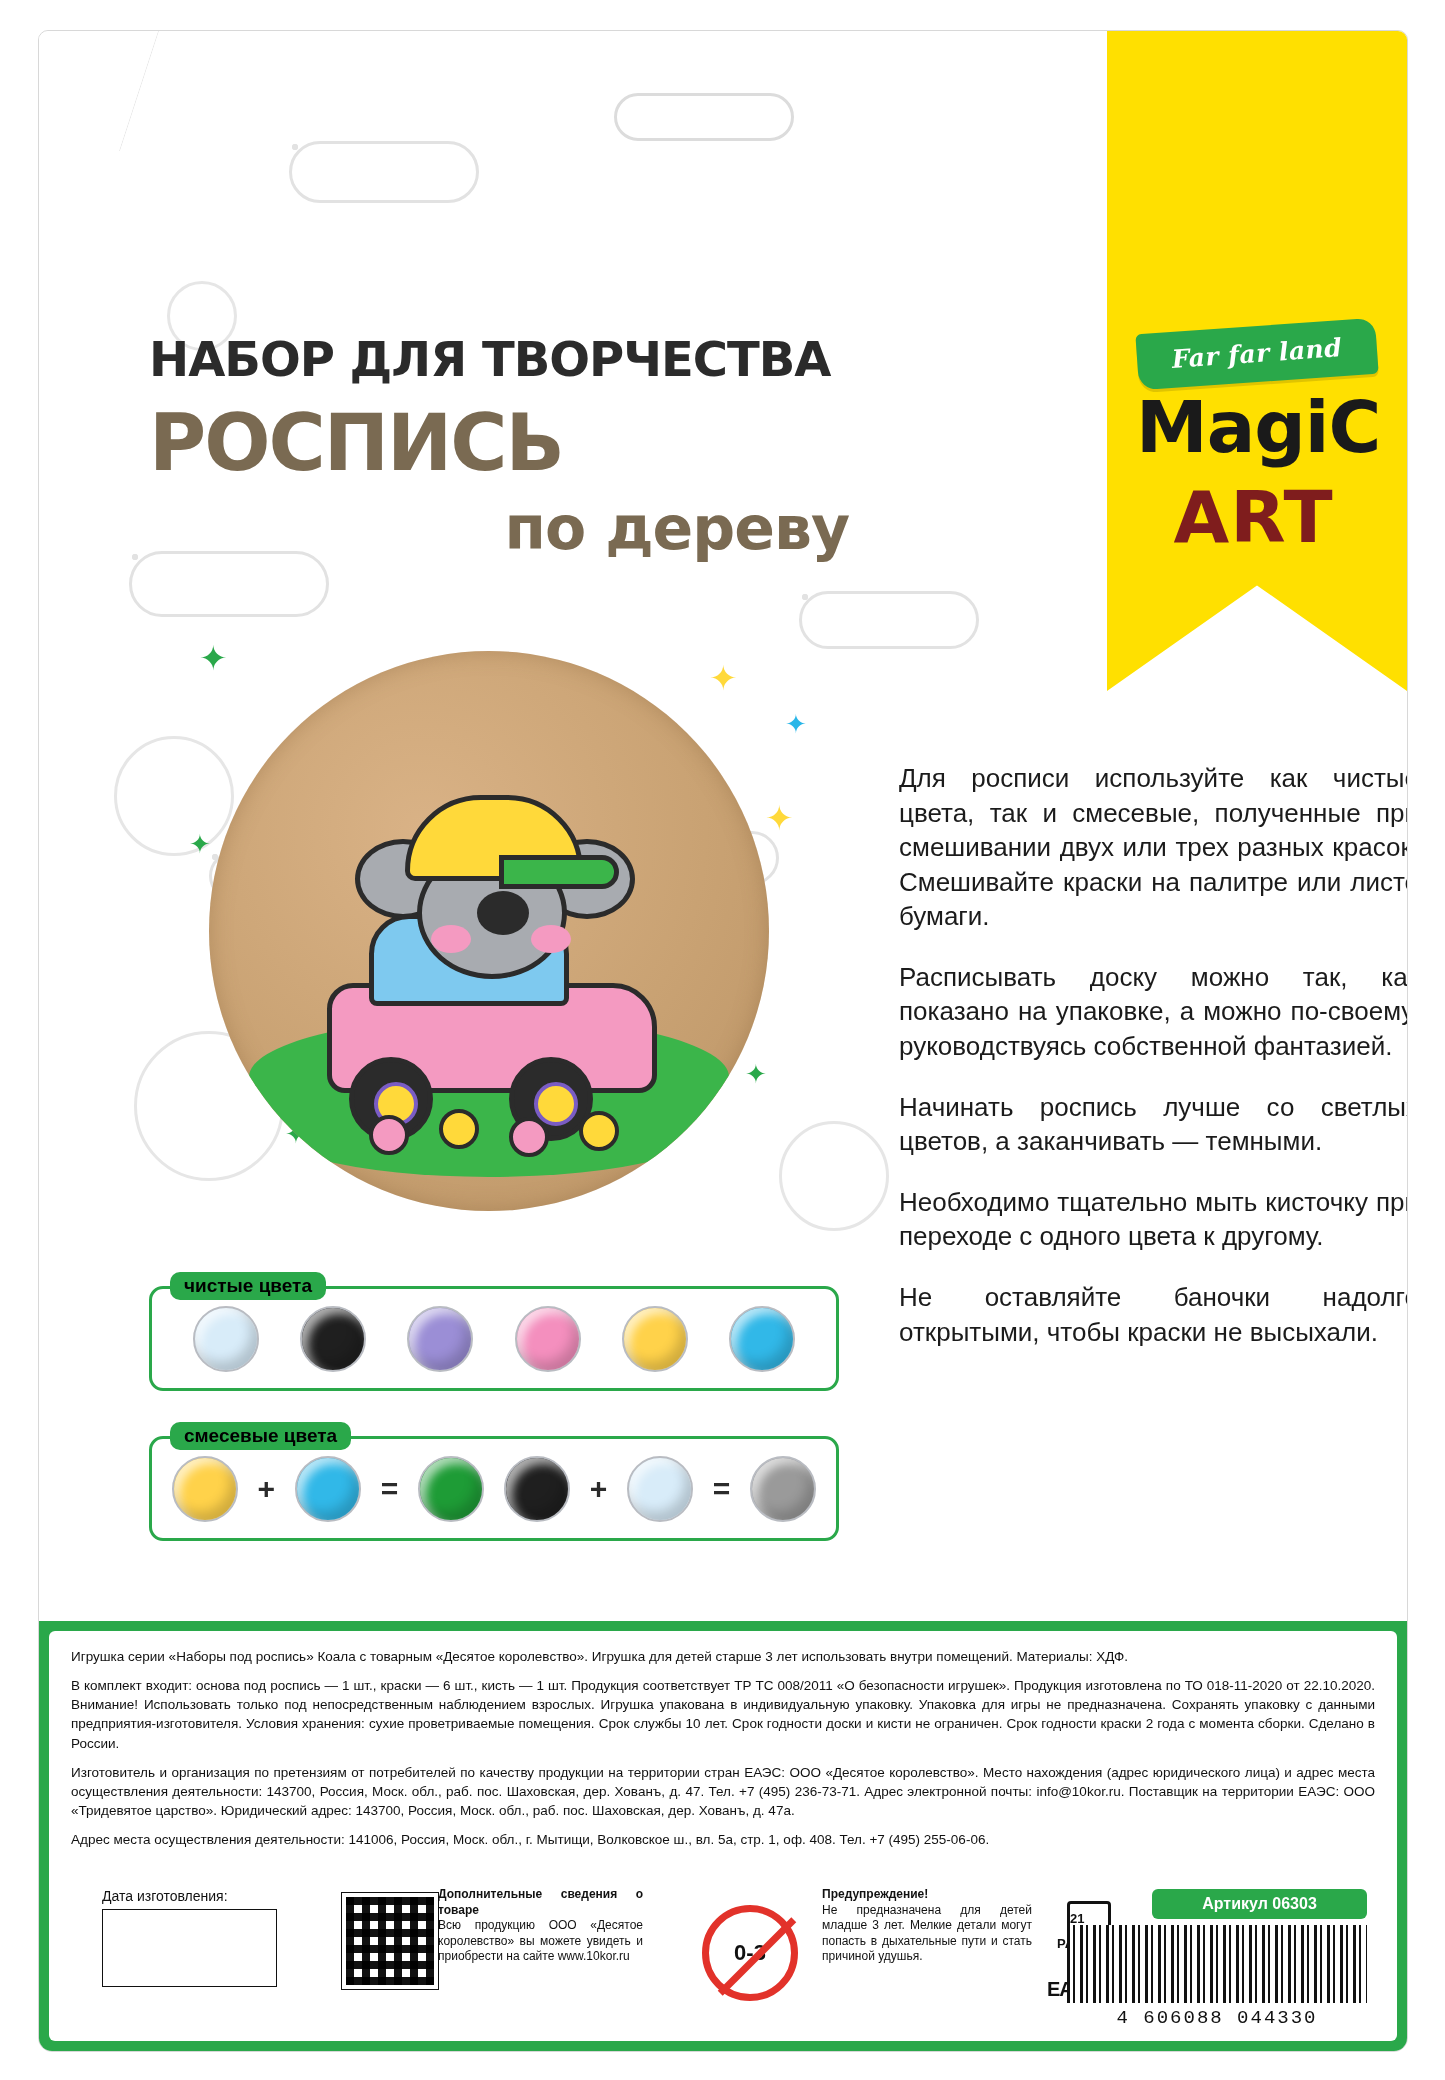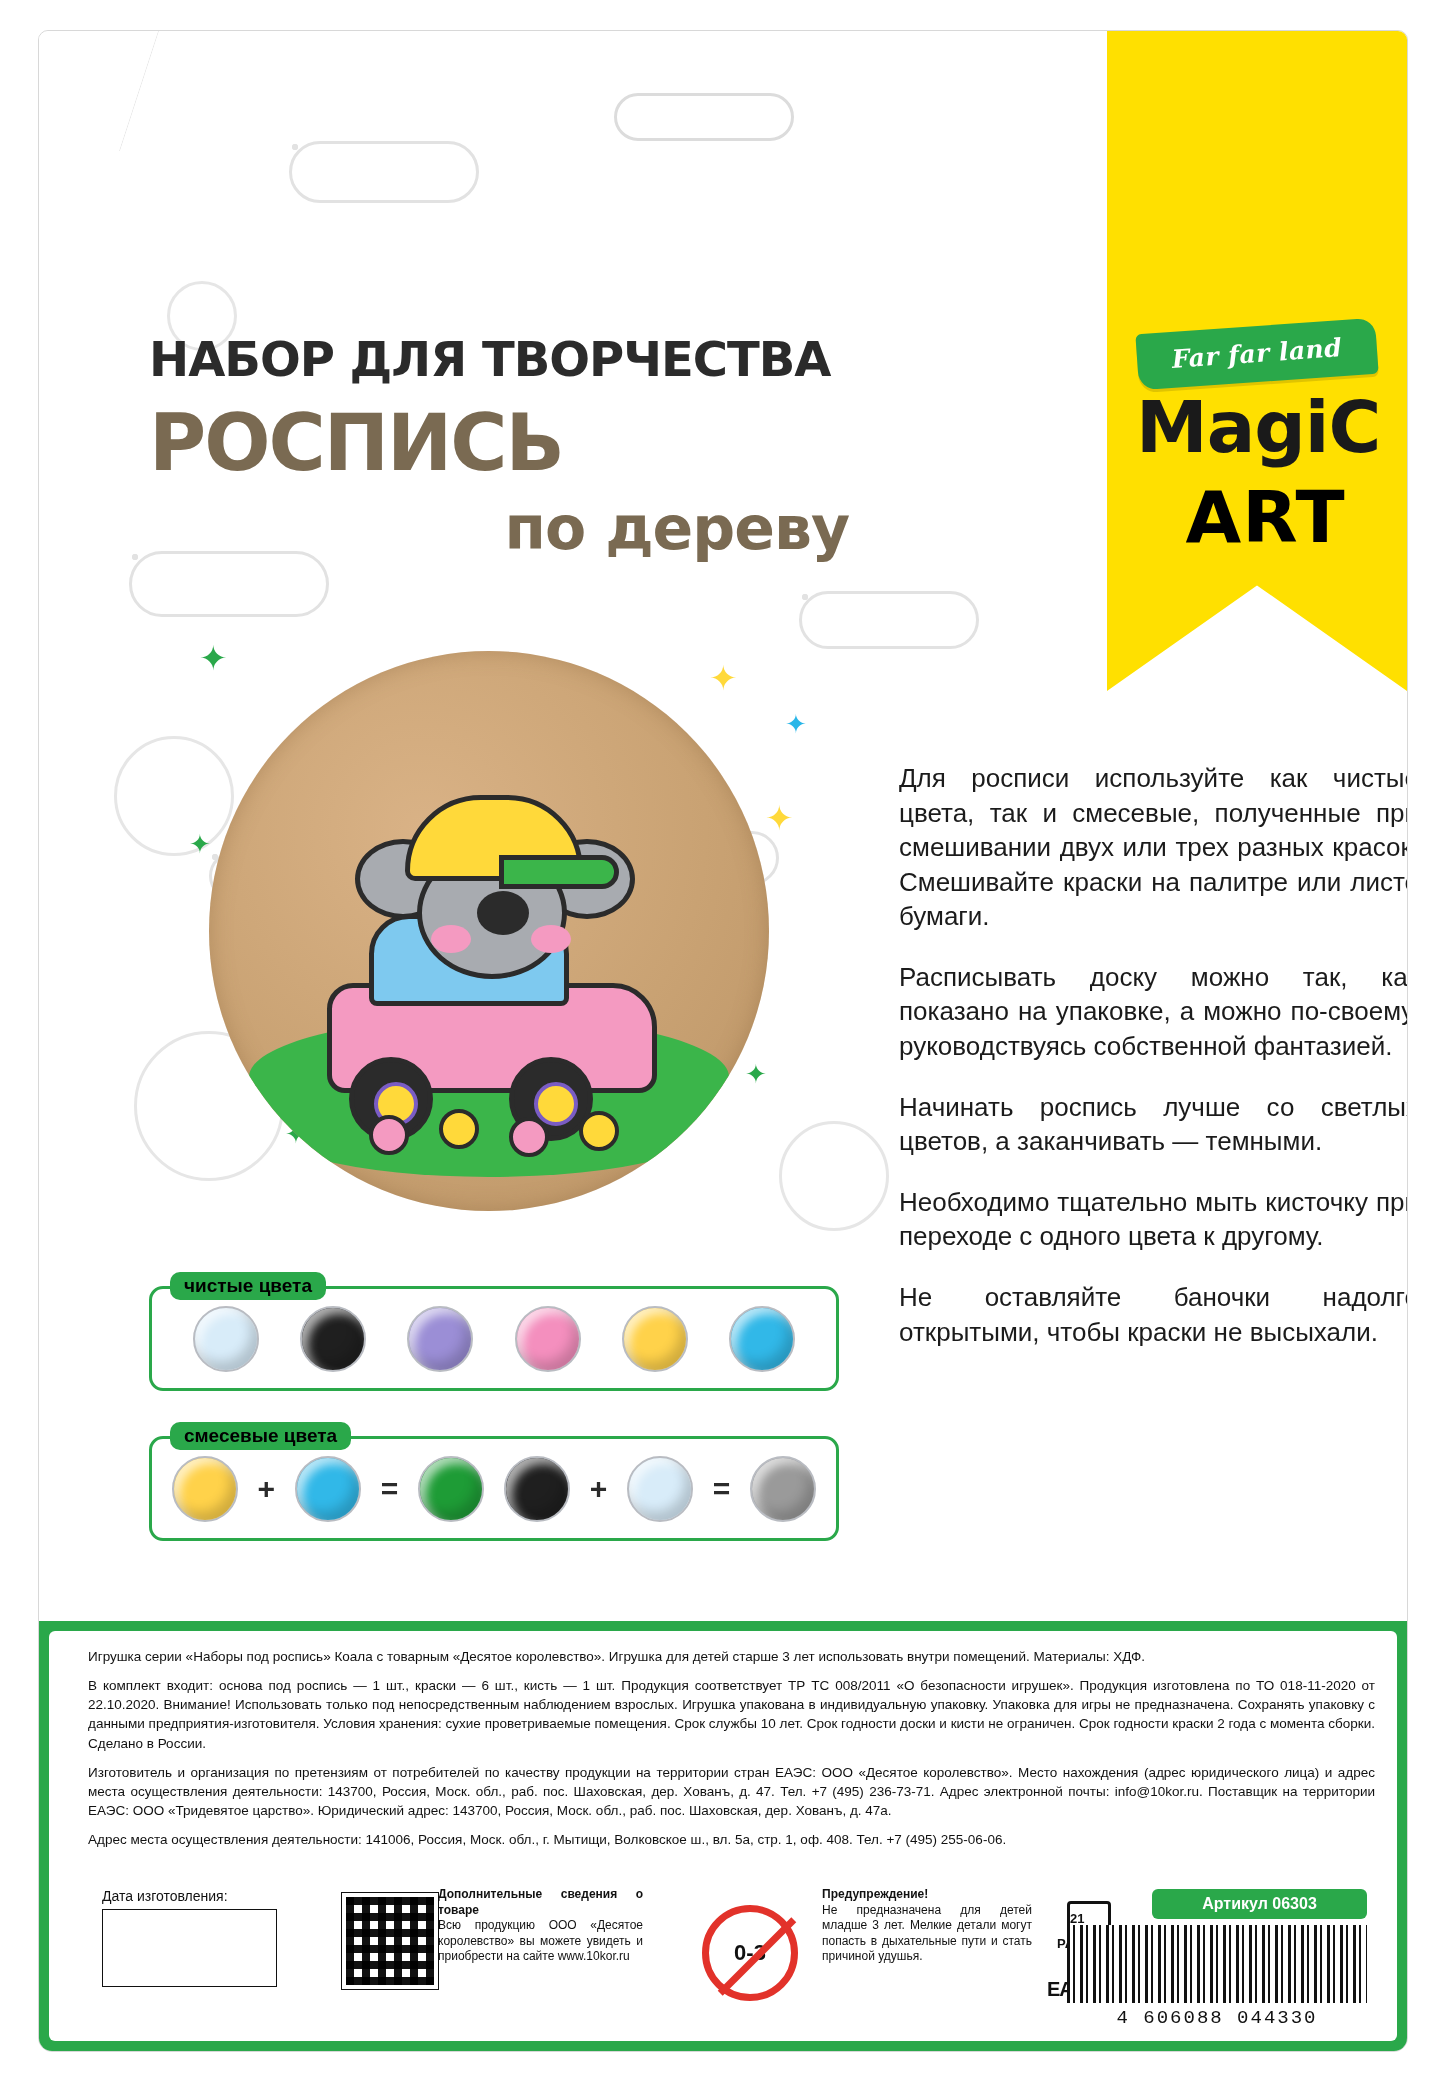--- a/index.html
+++ b/index.html
@@ -87,27 +87,27 @@
     width:235px;
     text-align:center;
     font-family:"DejaVu Sans", sans-serif;
     font-weight:bold;
     font-size:72px;
     color:#1a1a1a;
     letter-spacing:-1px;
     line-height:1;
   }
   #art-word {
-    position:absolute; right:24px; top:450px;
+    position:absolute; right:36px; top:450px;
     width:235px;
     text-align:center;
     font-family:"DejaVu Sans", sans-serif;
     font-weight:bold;
     font-size:72px;
-    color:#000000;
+    color:#7f1d1d;
     letter-spacing:1px;
     line-height:1;
   }
 
   
   #title-main {
     position:absolute; left:110px; top:300px;
     font-family:"DejaVu Sans", sans-serif;
     font-weight:bold;
     font-size:48px;
@@ -247,21 +247,21 @@
     border-radius:6px;
     padding:16px 22px;
     font-family:"Liberation Sans", sans-serif;
     font-size:13.5px;
     line-height:1.42;
     color:#111;
     text-align:justify;
     position:relative;
   }
   #footer-inner b { font-weight:bold; }
-  .legal-p { margin:0 0 10px 17px; }
+  .legal-p { margin:0 0 10px 0; }
 
   
   #bottom-row { position:absolute; left:22px; right:22px; bottom:14px; height:140px;margin-left:31px; }
   #date-box { position:absolute; left:0; top:22px; width:175px; height:78px; border:1px solid #111; }
   #date-label { position:absolute; left:0; top:0; font-size:14px; }
   #qr {
     position:absolute; left:240px; top:6px; width:96px; height:96px;
     background:
       repeating-linear-gradient(90deg,#111 0 8px,#fff 8px 16px),
       repeating-linear-gradient(0deg,#111 0 8px,#fff 8px 16px);

